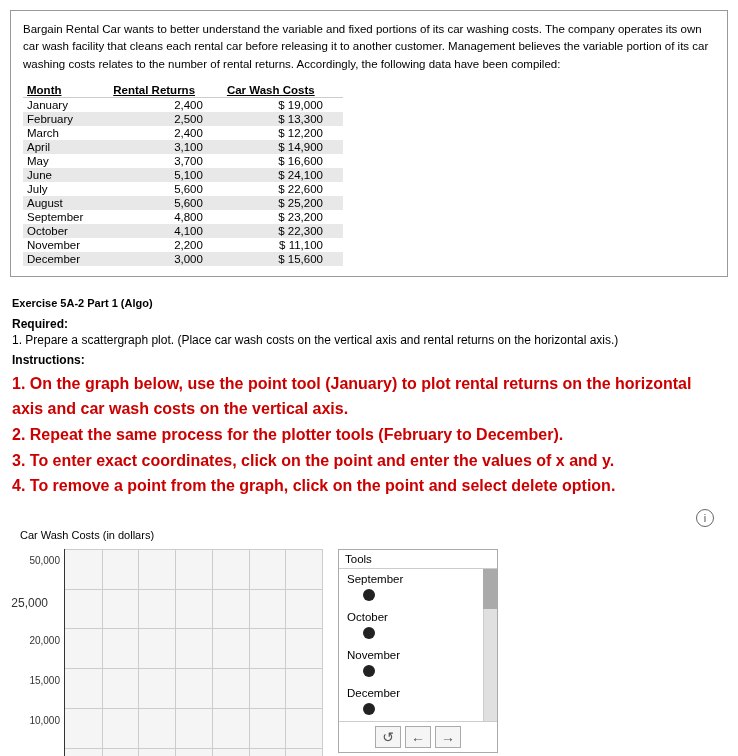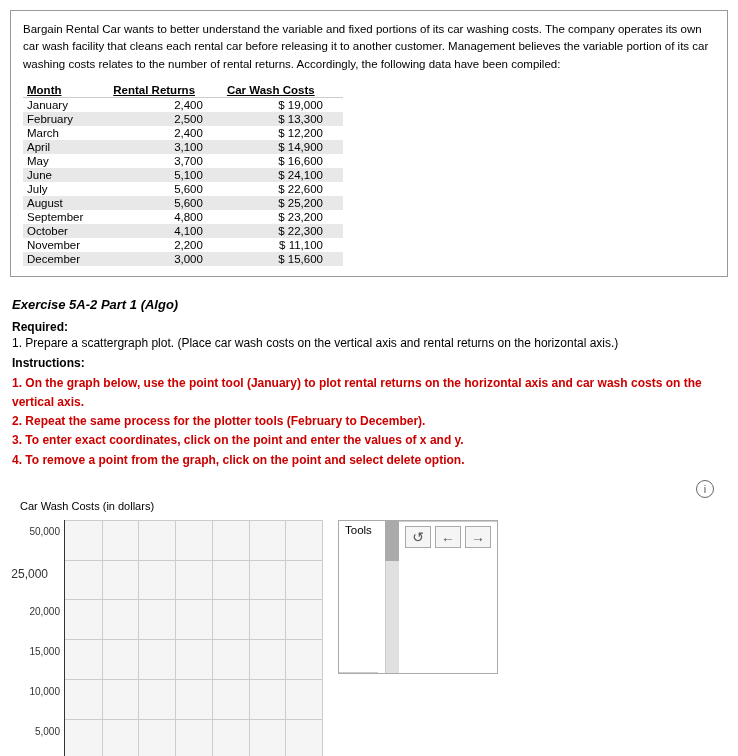--- a/index.html
+++ b/index.html
@@ -44,24 +44,23 @@
     }
     .data-table tr:nth-child(even) {
       background: #e8e8e8;
     }
 
     .exercise-section {
       padding: 10px 12px;
     }
 
     .exercise-title {
-      font-size: 13px;
+      font-size: 11px;
       font-weight: bold;
       margin-bottom: 8px;
-      font-style: italic;
     }
 
     .required-label {
       font-weight: bold;
       font-size: 12px;
       margin-bottom: 2px;
     }
 
     .required-text {
       font-size: 12px;
@@ -74,21 +73,21 @@
       margin-bottom: 4px;
     }
 
     .instructions-list {
       list-style: none;
       padding: 0;
       margin: 0 0 10px 0;
     }
 
     .instructions-list li {
-      font-size: 12px;
+      font-size: 16px;
       line-height: 1.6;
     }
 
     .instructions-list li:first-child {
       color: #c00;
       font-weight: bold;
     }
 
     .instructions-list li:nth-child(2) {
       color: #c00;
@@ -123,21 +122,21 @@
       display: flex;
       align-items: flex-start;
       margin-top: 8px;
     }
 
     .tools-panel {
       margin-left: 16px;
       border: 1px solid #aaa;
       width: 160px;
       display: flex;
-      flex-direction: row;
+      flex-direction: column;
     }
 
     .tools-header {
       background: #fff;
       padding: 3px 6px;
       font-size: 11.5px;
       font-weight: normal;
       border-bottom: 1px solid #ccc;
     }
 

